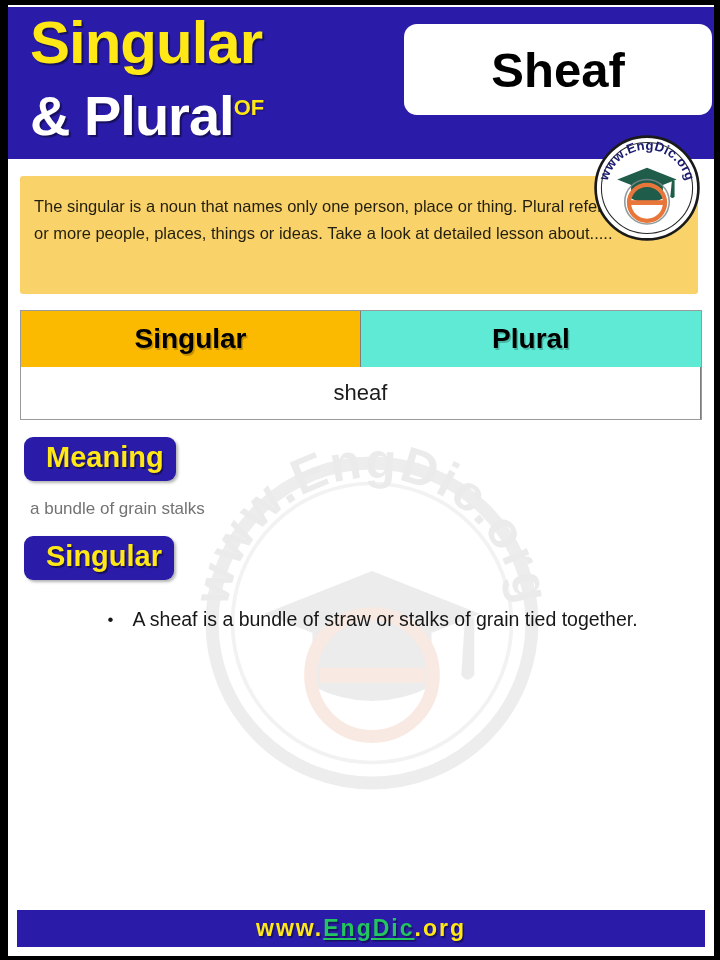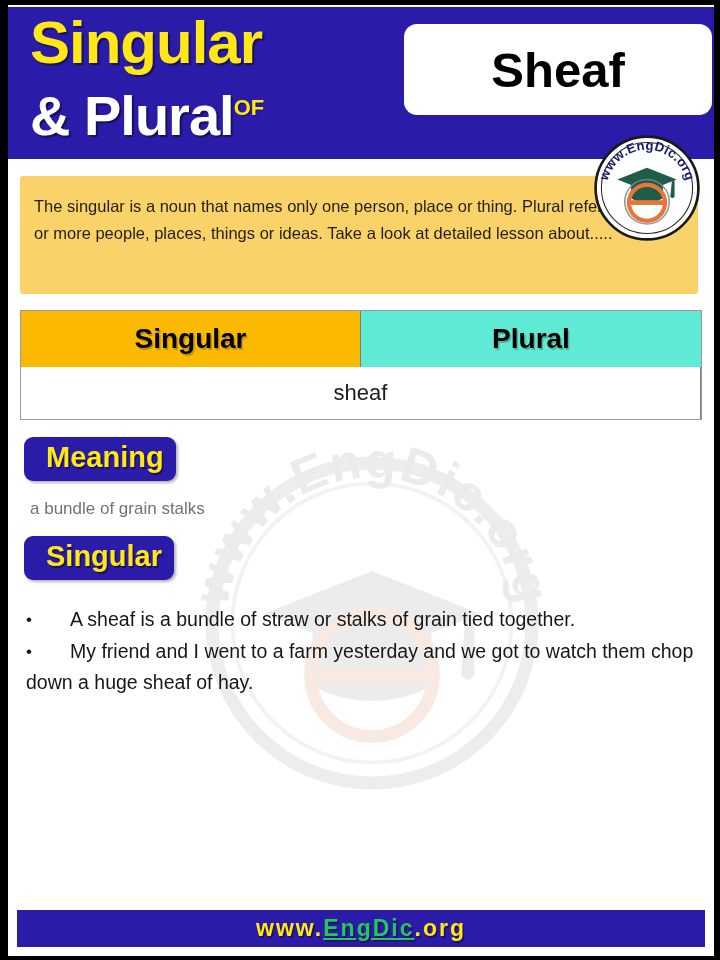--- a/index.html
+++ b/index.html
@@ -187,20 +187,21 @@
     color: #737373;
   }
 
   .examples {
     position: relative;
     z-index: 2;
     margin: 24px 14px 0 18px;
     font-size: 19.5px;
     line-height: 31px;
     color: #171717;
+    text-align: center;
   }
   .ex-item { margin-bottom: 1px; }
   .ex-bullet {
     display: inline-block;
     width: 44px;
     font-size: 17px;
     vertical-align: top;
   }
 
   
@@ -301,21 +302,20 @@
     <div class="badge-wrap">
       <div class="badge">Meaning</div>
     </div>
     <div class="meaning-text">a bundle of grain stalks</div>
 
     <div class="badge-wrap">
       <div class="badge">Singular</div>
     </div>
     <div class="examples">
       <div class="ex-item"><span class="ex-bullet">•</span><span>A sheaf is a bundle of straw or stalks of grain tied together.</span></div>
-      <div class="ex-item"><span class="ex-bullet">•</span><span>My friend and I went to a farm yesterday and we got to watch them chop down a huge sheaf of hay.</span></div>
     </div>
 
     <div class="footer">
       <span class="f-yellow">www.</span>
         <span class="f-white">EngDic</span>
         <span class="f-yellow">.org</span>
     </div>
 
   </div>
 </div>

